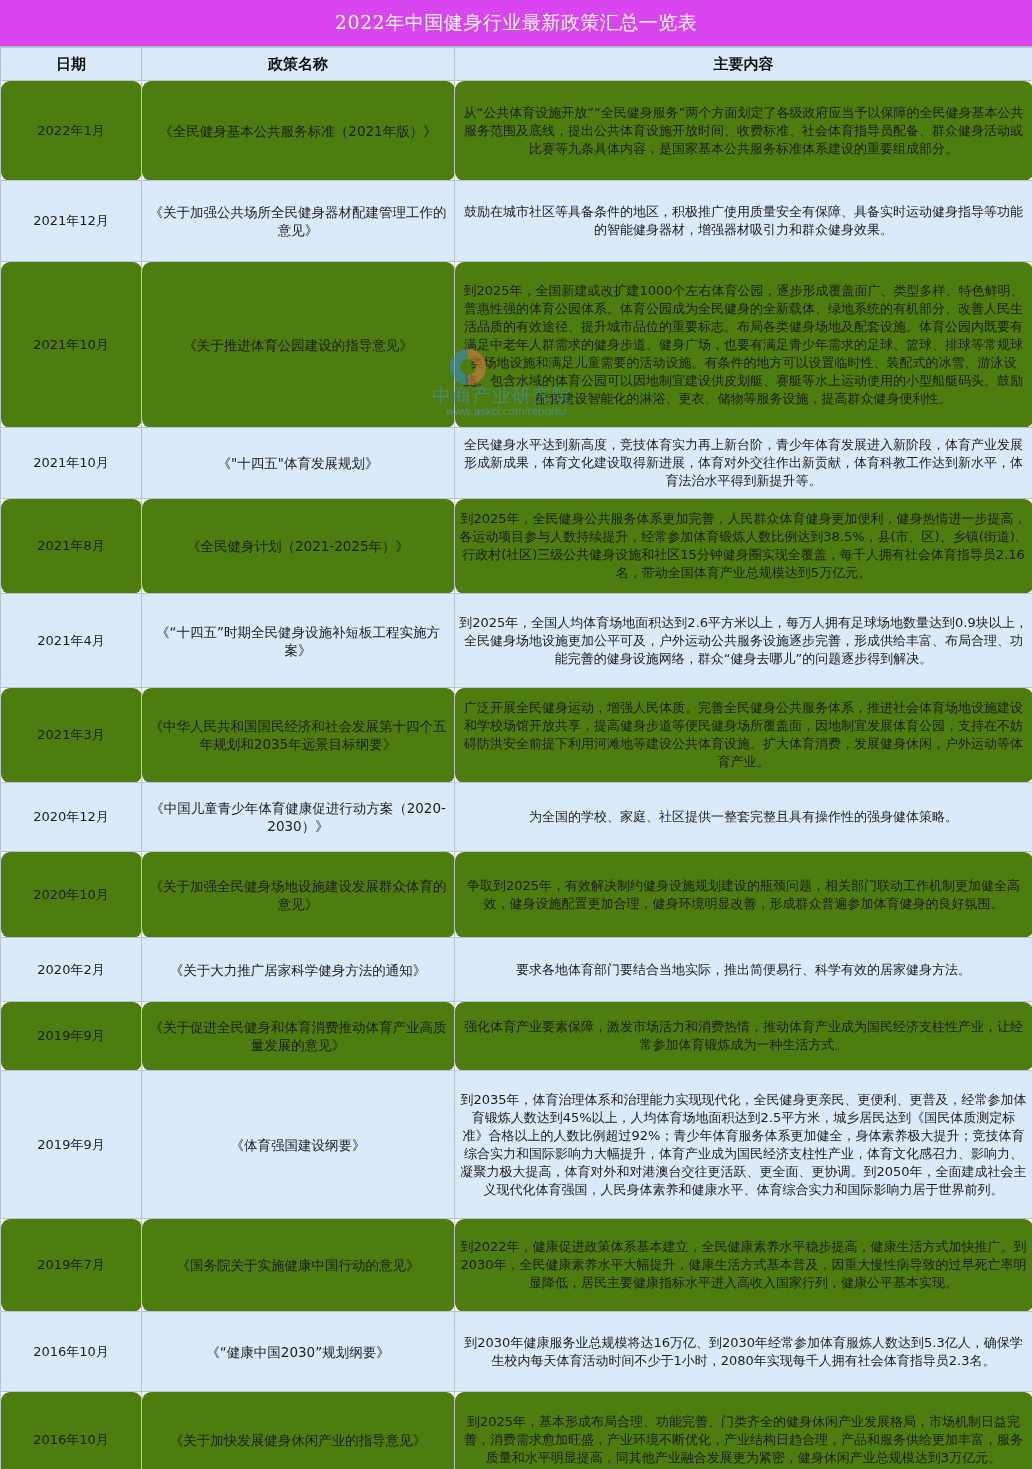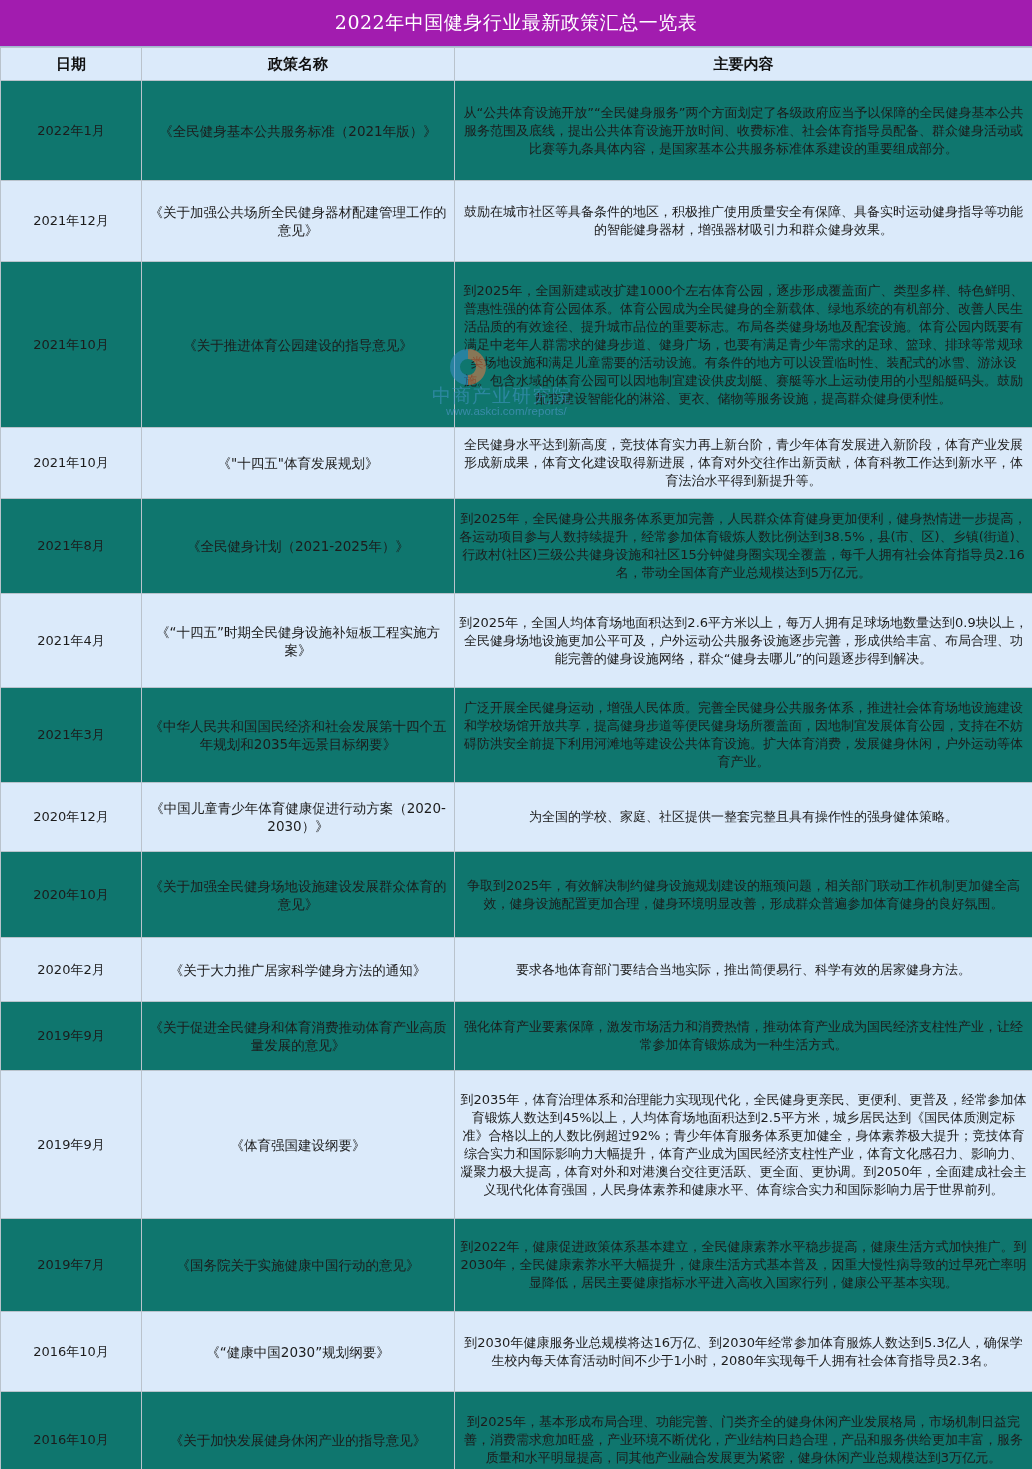--- a/index.html
+++ b/index.html
@@ -1,35 +1,35 @@
 <!DOCTYPE html>
 <html><head>
   <meta charset="utf-8">
   <style>
     html, body { margin: 0; padding: 0; background: #ffffff; }
     body { width: 1032px; height: 1469px; position: relative; overflow: hidden;
            font-family: "DejaVu Sans", "Liberation Sans", sans-serif; color: #1a1a1a; }
     .page { position: absolute; left: 0; top: 0; width: 1032px; height: 1469px; }
     .title-bar { position: absolute; left: 0; top: 0; width: 1032px; height: 47px;
-                 background: #a21caf; color: #ffffff; display: flex; align-items: center;
+                 background: #d946ef; color: #ffffff; display: flex; align-items: center;
                  justify-content: center; font-family: "DejaVu Serif", "Liberation Serif", serif;
                  font-size: 19px; letter-spacing: 0.5px; border-bottom: 1px solid #9fb9d3; box-sizing: border-box; }
     table.grid { position: absolute; left: 0; top: 47px; width: 1032px; border-collapse: collapse; table-layout: fixed; }
     table.grid col.c-date { width: 141px; }
     table.grid col.c-name { width: 313px; }
     table.grid col.c-content { width: 578px; }
     table.grid th, table.grid td { border: 1px solid #b9c3cc; padding: 0 8px; text-align: center;
                                    vertical-align: middle; box-sizing: border-box; }
     table.grid th { height: 33px; background: #dbeafa; font-size: 15px; font-weight: bold; color: #111; }
     table.grid td { font-size: 13px; line-height: 18px; color: #1c1c1c; }
     table.grid td.date { font-size: 13px; }
     table.grid td.name { font-size: 13.5px; padding: 16px 6px; }
     table.grid td.content { font-size: 13px; padding: 2px 4px; text-align: center; }
     tr.alt td { background: #dbeafa; }
-    tr.plain td { background: #0f766e; }
+    tr.plain td { background: #4d7c0f; border-radius: 9px; }
     tr.footer td { background: #c2410c; height: 39px; text-align: right; padding-right: 6px;
                    font-family: "DejaVu Sans Mono", "Liberation Mono", monospace; font-size: 13px; }
     .watermark { position: absolute; left: 430px; top: 345px; width: 200px; height: 80px; pointer-events: none; }
     .wm-logo { position: absolute; left: 16px; top: 0; width: 44px; height: 44px; }
     .wm-text { position: absolute; left: 2px; top: 38px; font-size: 19px; color: rgba(70,150,200,0.55);
                font-family: "DejaVu Sans", sans-serif; letter-spacing: 1px; white-space: nowrap; }
     .wm-url { position: absolute; left: 16px; top: 60px; font-size: 11.5px; color: rgba(80,150,200,0.65);
               font-family: "Liberation Sans", sans-serif; white-space: nowrap; }
   </style>
 </head>

